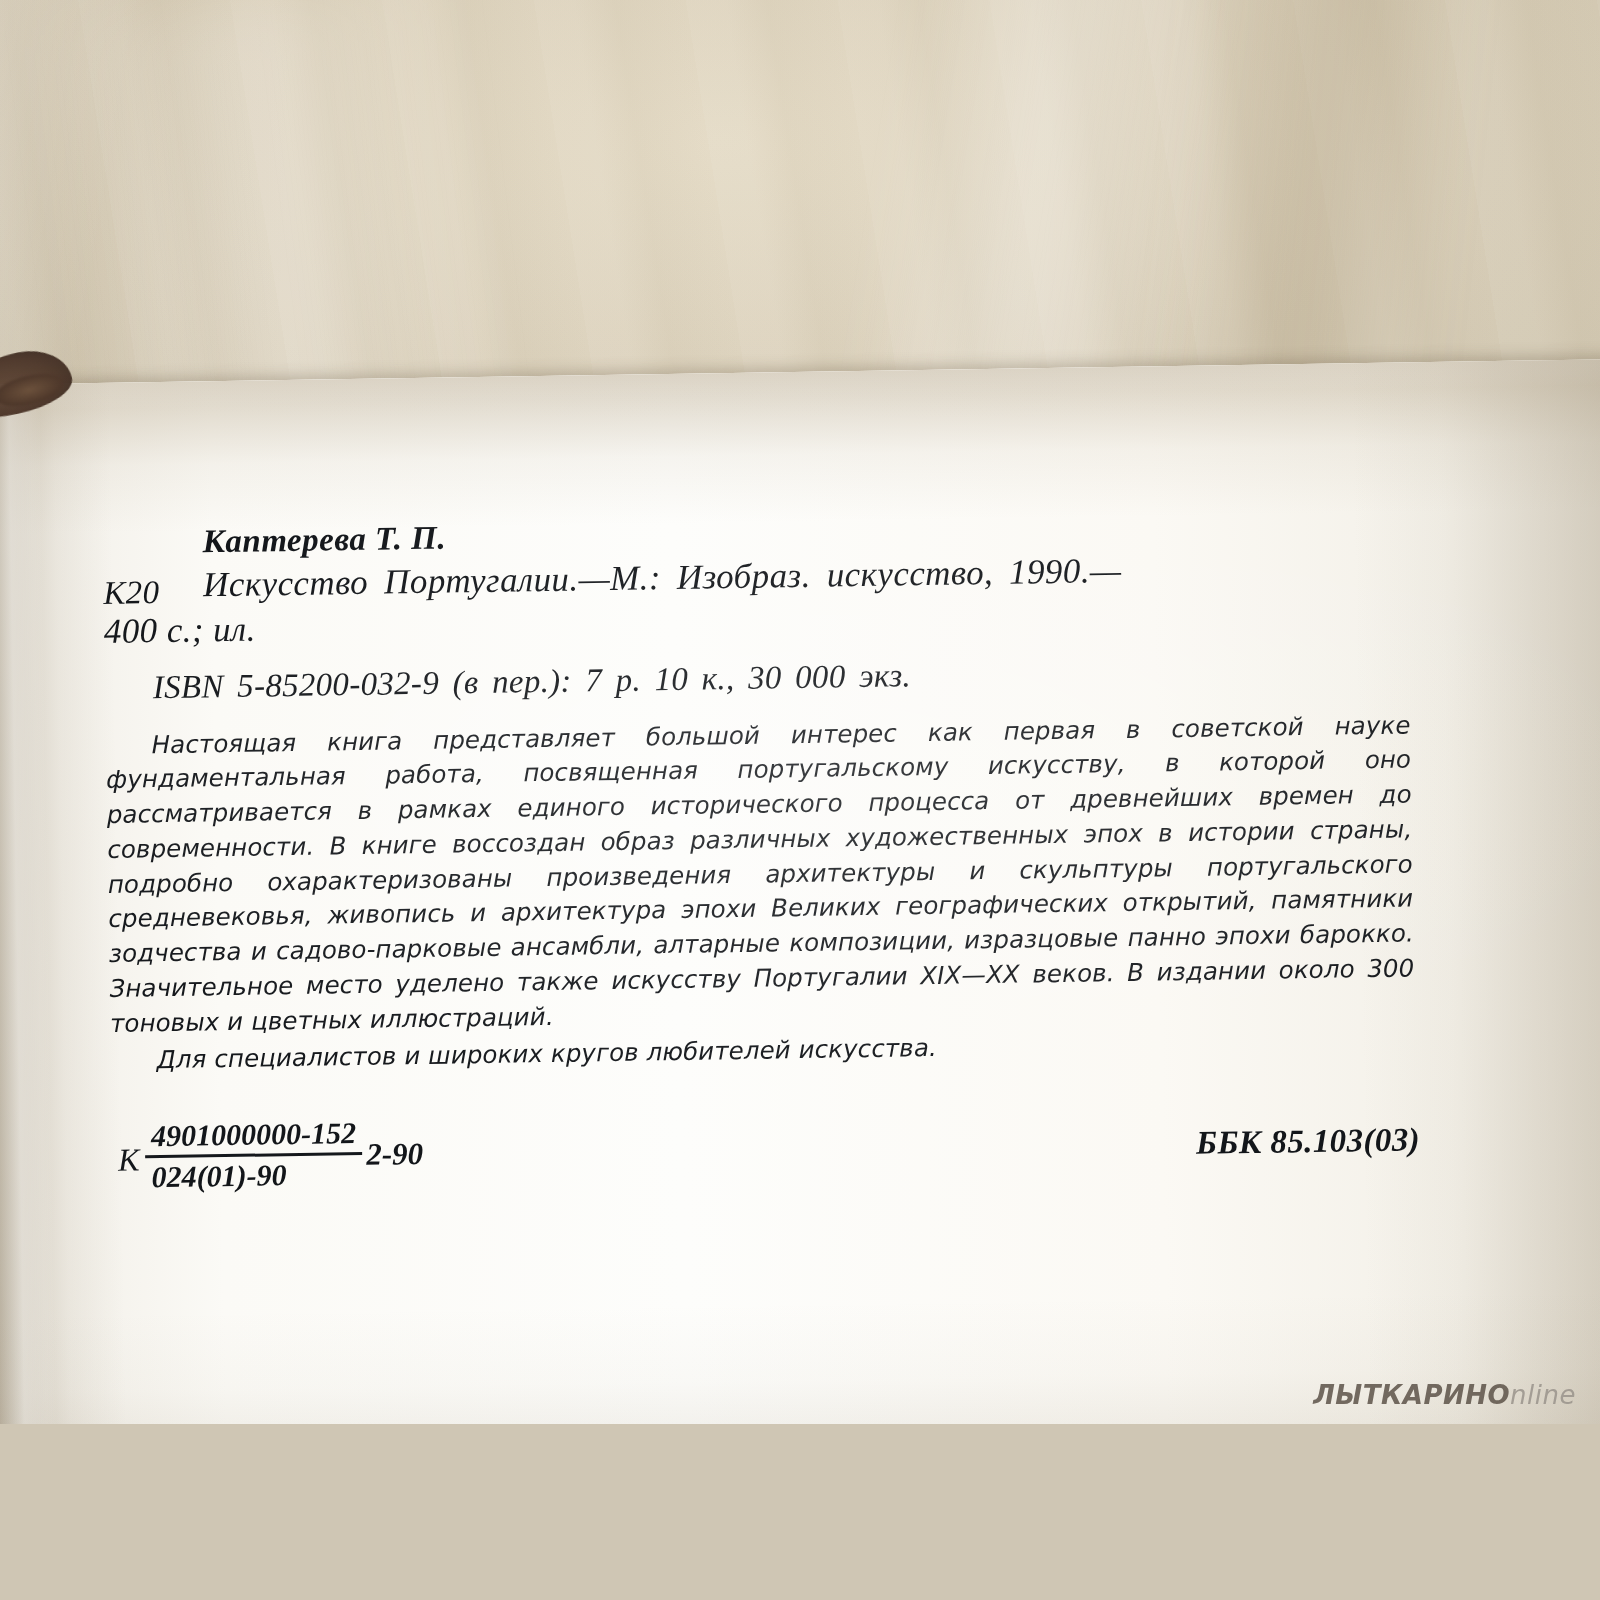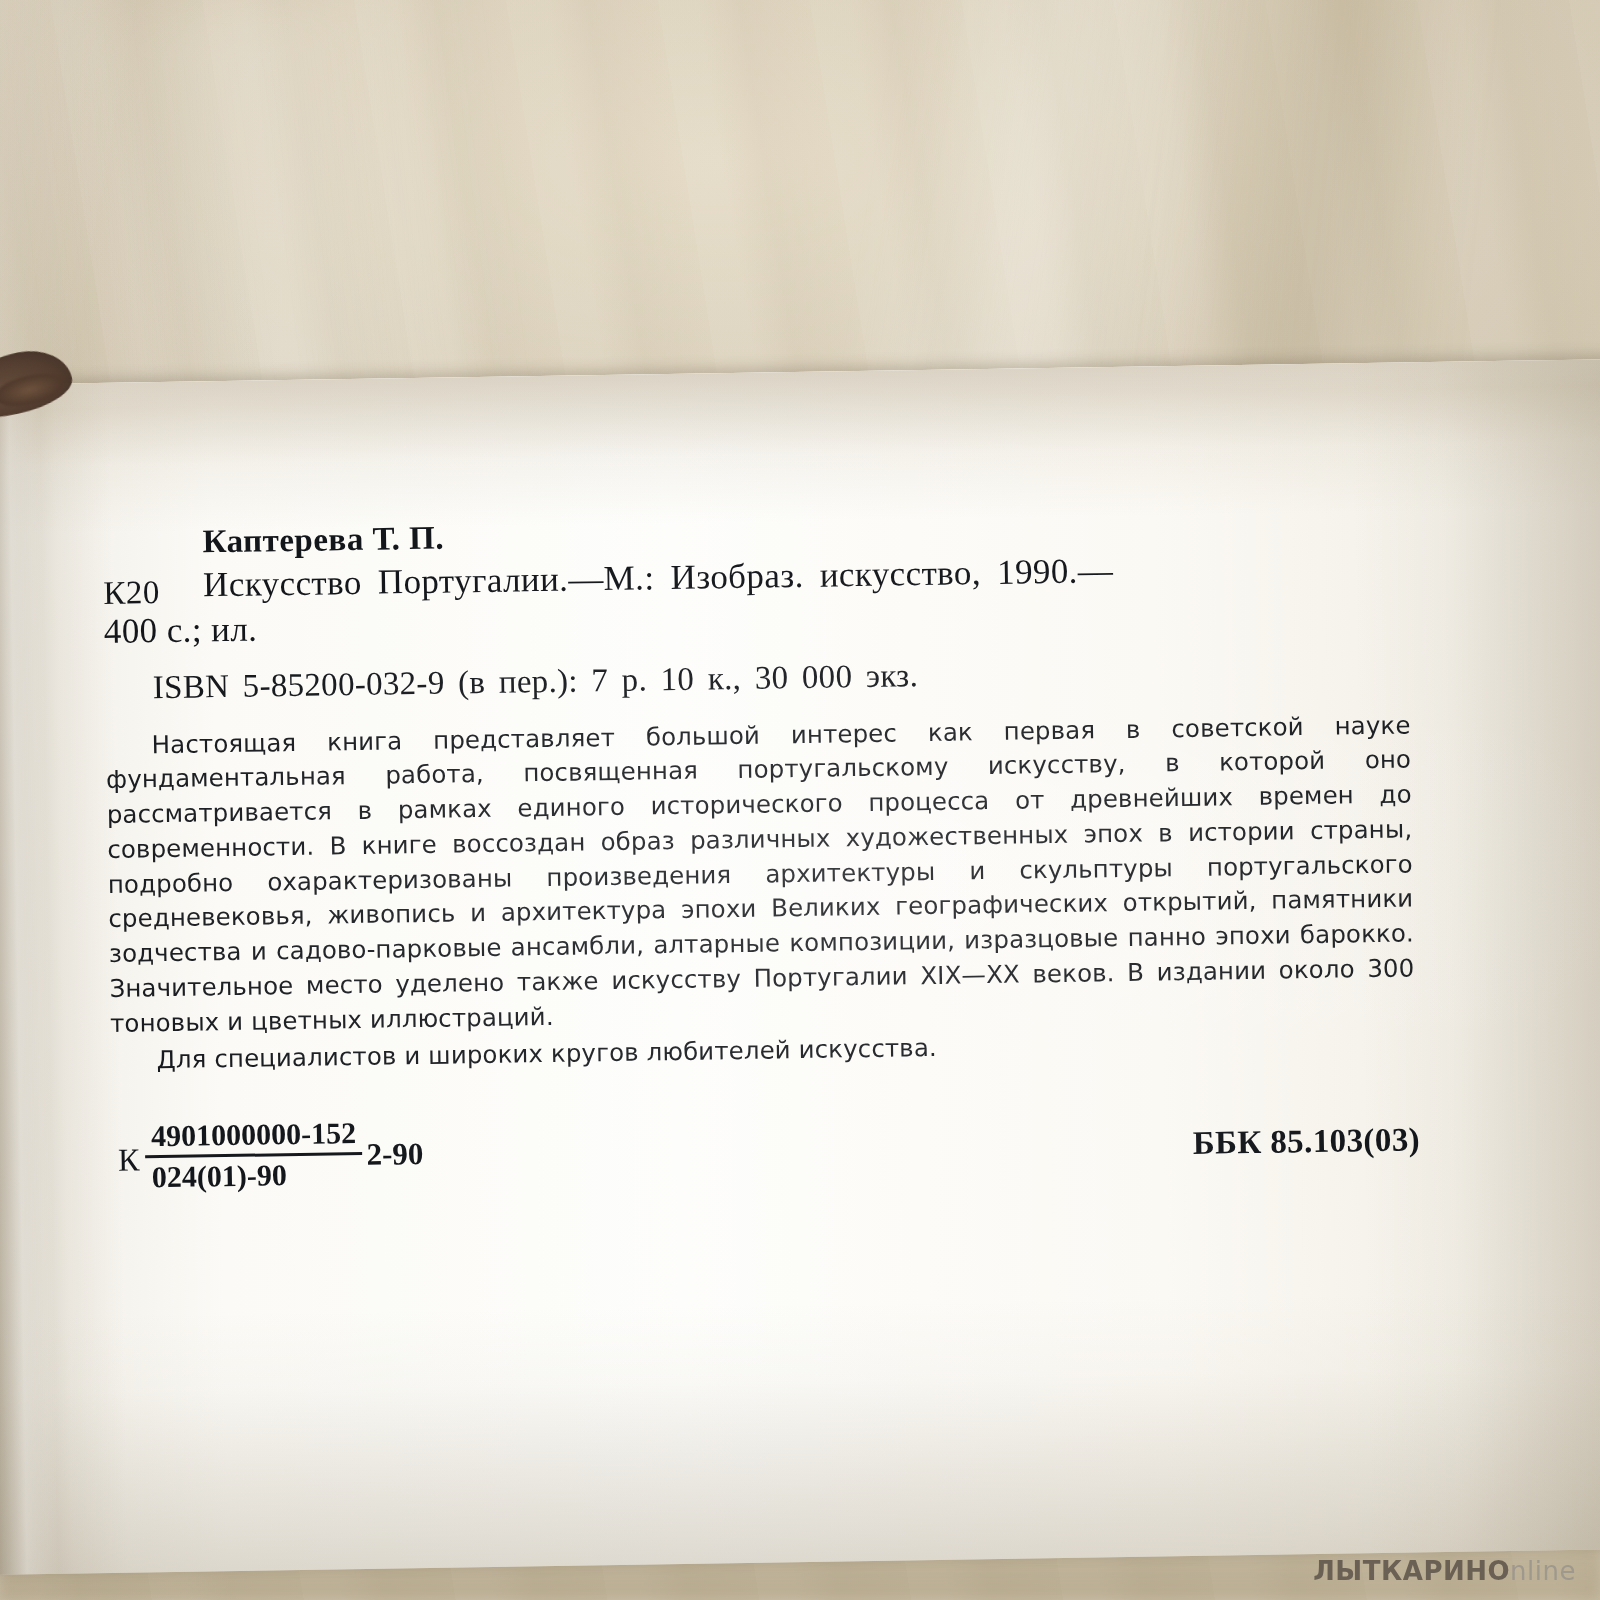--- a/index.html
+++ b/index.html
@@ -11,24 +11,25 @@
     height: 1600px;
     overflow: hidden;
     font-family: "Liberation Serif", serif;
     background: #cfc6b4;
   }
 
   
   .scene {
     position: relative;
     width: 1600px;
-    height: 1600px;
+    height: 1424px;
     overflow: hidden;
     background:
       radial-gradient(ellipse 1400px 700px at 45% 10%, #e6ddc9 0%, #d9cfba 45%, #c9bfa8 100%);
+    font-style: italic;
   }
 
   
   .cloth {
     position: absolute;
     inset: 0;
     background:
       linear-gradient(100deg, rgba(255,255,255,0.22) 0px, rgba(255,255,255,0) 140px),
       linear-gradient(92deg, rgba(120,104,74,0.10) 0%, rgba(120,104,74,0.0) 18%),
       repeating-linear-gradient(81deg, rgba(255,255,255,0.055) 0px, rgba(255,255,255,0.055) 38px, rgba(150,133,100,0.05) 80px, rgba(150,133,100,0.0) 150px);

